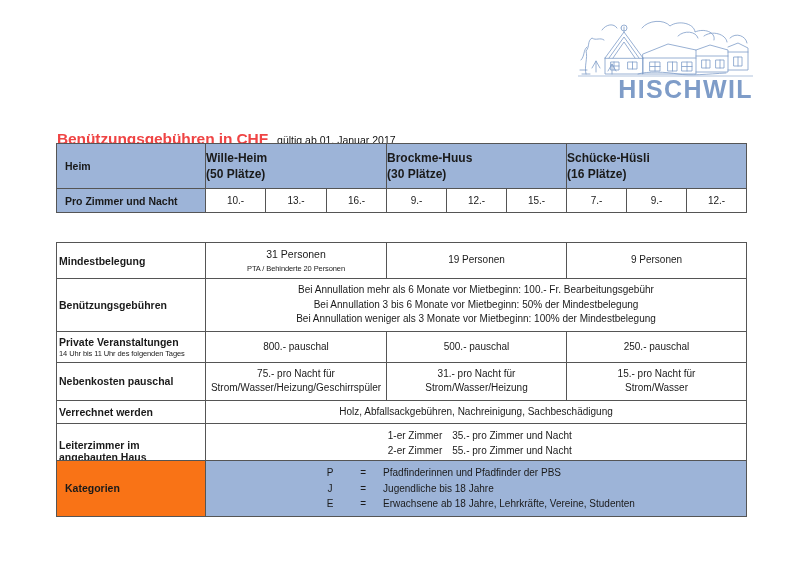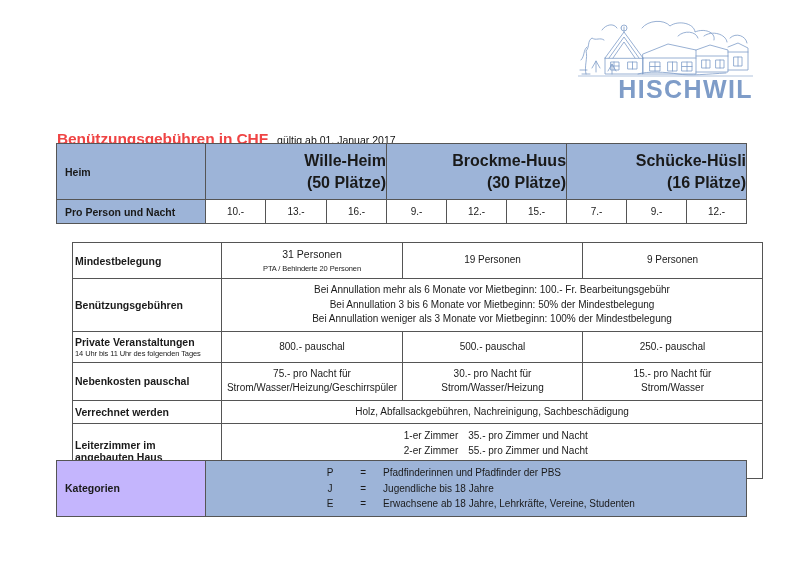--- a/index.html
+++ b/index.html
@@ -51,49 +51,49 @@
   .hdr{background:#9db4d8;font-weight:bold;}
   .lbl{
     font-weight:bold;font-size:10.5px;
     padding:3px 0 3px 8px;text-align:left;
   }
   .ctr{text-align:center;}
 
   
   #t1{left:56px;top:143px;width:690px;}
   #t1 .home{
-    text-align:right;font-weight:bold;font-size:16px;
+    text-align:left;font-weight:bold;font-size:12px;
     line-height:1.35;padding:6px 0;
   }
   #t1 .cat{
     text-align:center;font-weight:bold;font-size:13px;padding:5px 0;
   }
   #t1 .price{text-align:center;font-size:10px;padding:6px 0;}
   #t1 .lbl{background:#9db4d8;}
 
   
-  #t2{left:72px;top:242px;width:690px;}
+  #t2{left:56px;top:242px;width:690px;}
   #t2 td{padding:4px 2px;}
   #t2 .ctr{text-align:center;line-height:1.45;font-size:10px;}
   .sub{
     display:block;font-weight:normal;font-size:7.5px;
     color:#222;margin-top:1px;letter-spacing:-0.1px;
   }
   .big{font-size:10.5px;}
   .multi{line-height:1.5;}
 
   
   .rooms{display:inline-block;text-align:left;}
   .rooms .r{display:flex;gap:10px;line-height:1.5;}
   .rooms .rn{width:62px;text-align:right;}
 
   
   #t3{left:56px;top:460px;width:690px;}
   #t3 td{background:#9db4d8;border:1px solid #555;}
-  #t3 .lbl{background:#c4b5fd;}
+  #t3 .lbl{background:#f97316;}
   .legend{display:inline-block;text-align:left;padding:4px 0;}
   .legend .lrow{display:flex;line-height:1.55;font-size:10px;}
   .legend .k{width:26px;text-align:center;font-weight:normal;}
   .legend .eq{width:40px;text-align:center;}
   .legend .d{white-space:nowrap;}
 </style>
 </head>
 <body>
 
 <div class="page">
@@ -167,21 +167,21 @@
       <td class="hdr home" colspan="3">
         <span>Brockme-Huus</span><br>
         <span>(30 Plätze)</span>
       </td>
       <td class="hdr home" colspan="3">
         <span>Schücke-Hüsli</span><br>
         <span>(16 Plätze)</span>
       </td>
     </tr>
     <tr>
-      <td class="lbl">Pro Person und Nacht</td>
+      <td class="lbl">Pro Zimmer und Nacht</td>
       <td class="price">10.-</td>
       <td class="price">13.-</td>
       <td class="price">16.-</td>
       <td class="price">9.-</td>
       <td class="price">12.-</td>
       <td class="price">15.-</td>
       <td class="price">7.-</td>
       <td class="price">9.-</td>
       <td class="price">12.-</td>
     </tr>
@@ -226,21 +226,21 @@
       <td class="ctr">250.- pauschal</td>
     </tr>
 
     <tr style="height:32px">
       <td class="lbl">Nebenkosten pauschal</td>
       <td class="ctr">
         <span>75.- pro Nacht für</span><br>
         <span>Strom/Wasser/Heizung/Geschirrspüler</span>
       </td>
       <td class="ctr">
-        <span>30.- pro Nacht für</span><br>
+        <span>31.- pro Nacht für</span><br>
         <span>Strom/Wasser/Heizung</span>
       </td>
       <td class="ctr">
         <span>15.- pro Nacht für</span><br>
         <span>Strom/Wasser</span>
       </td>
     </tr>
 
     <tr style="height:22px">
       <td class="lbl">Verrechnet werden</td>

